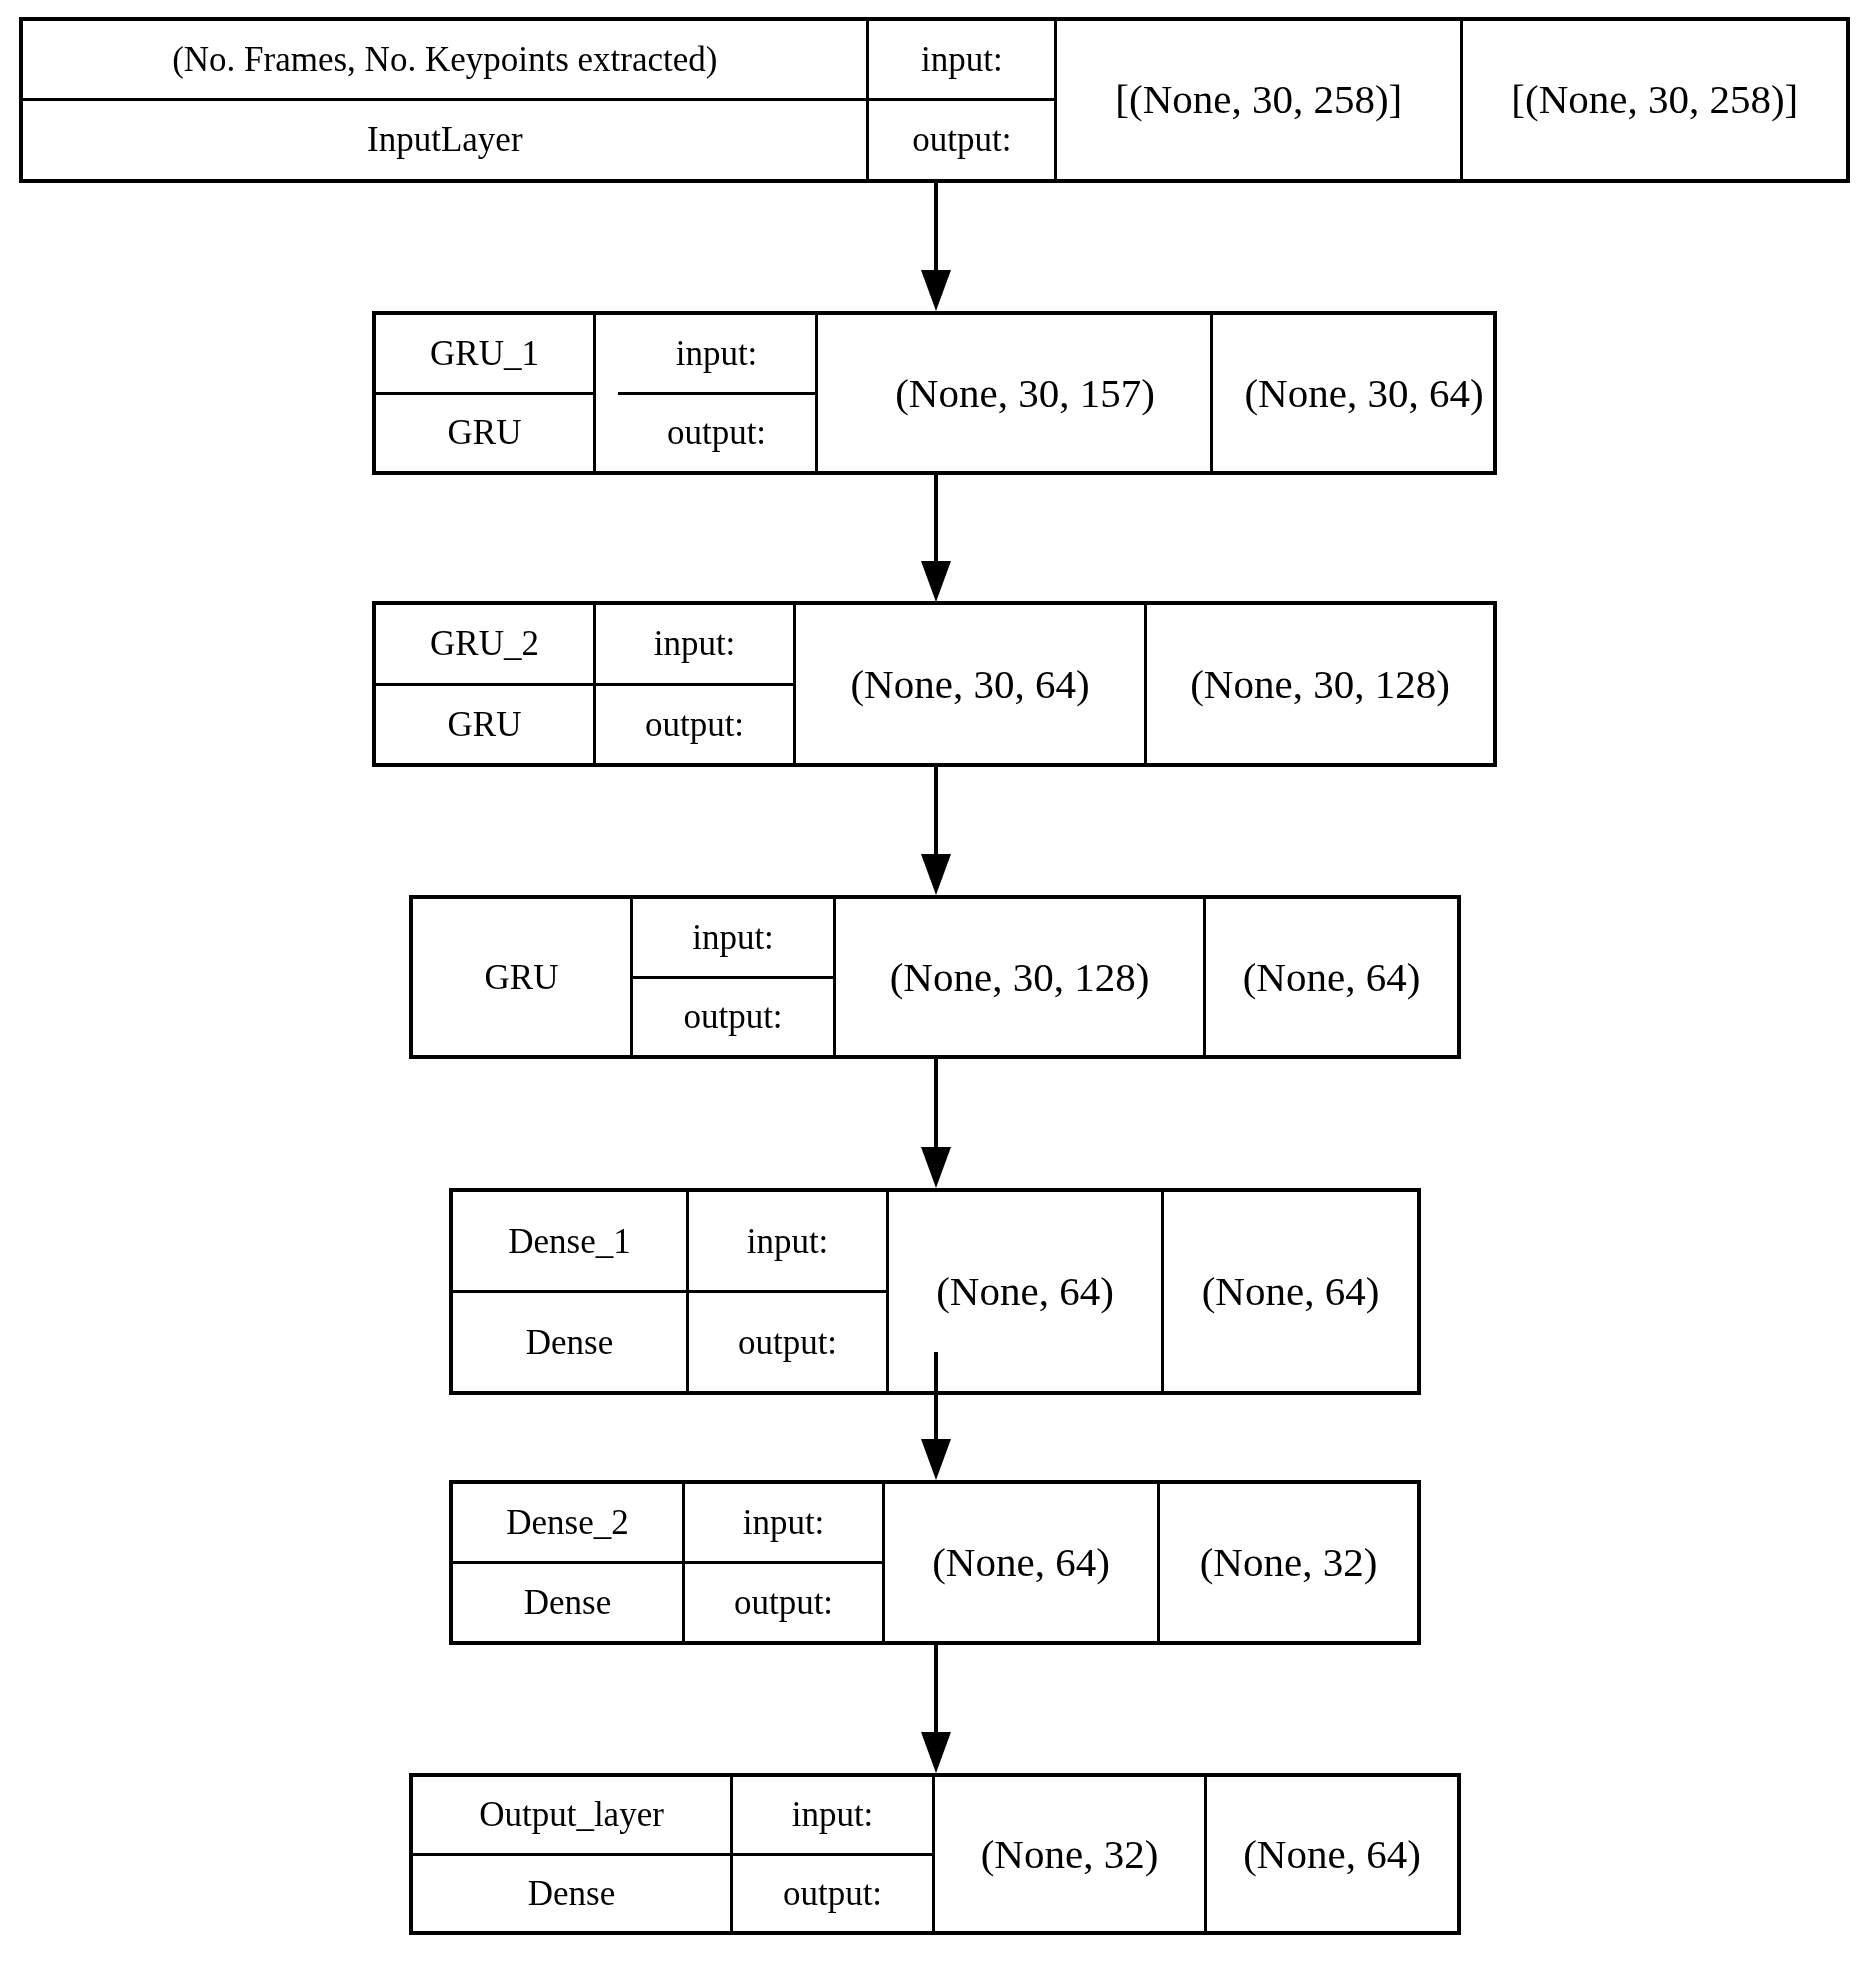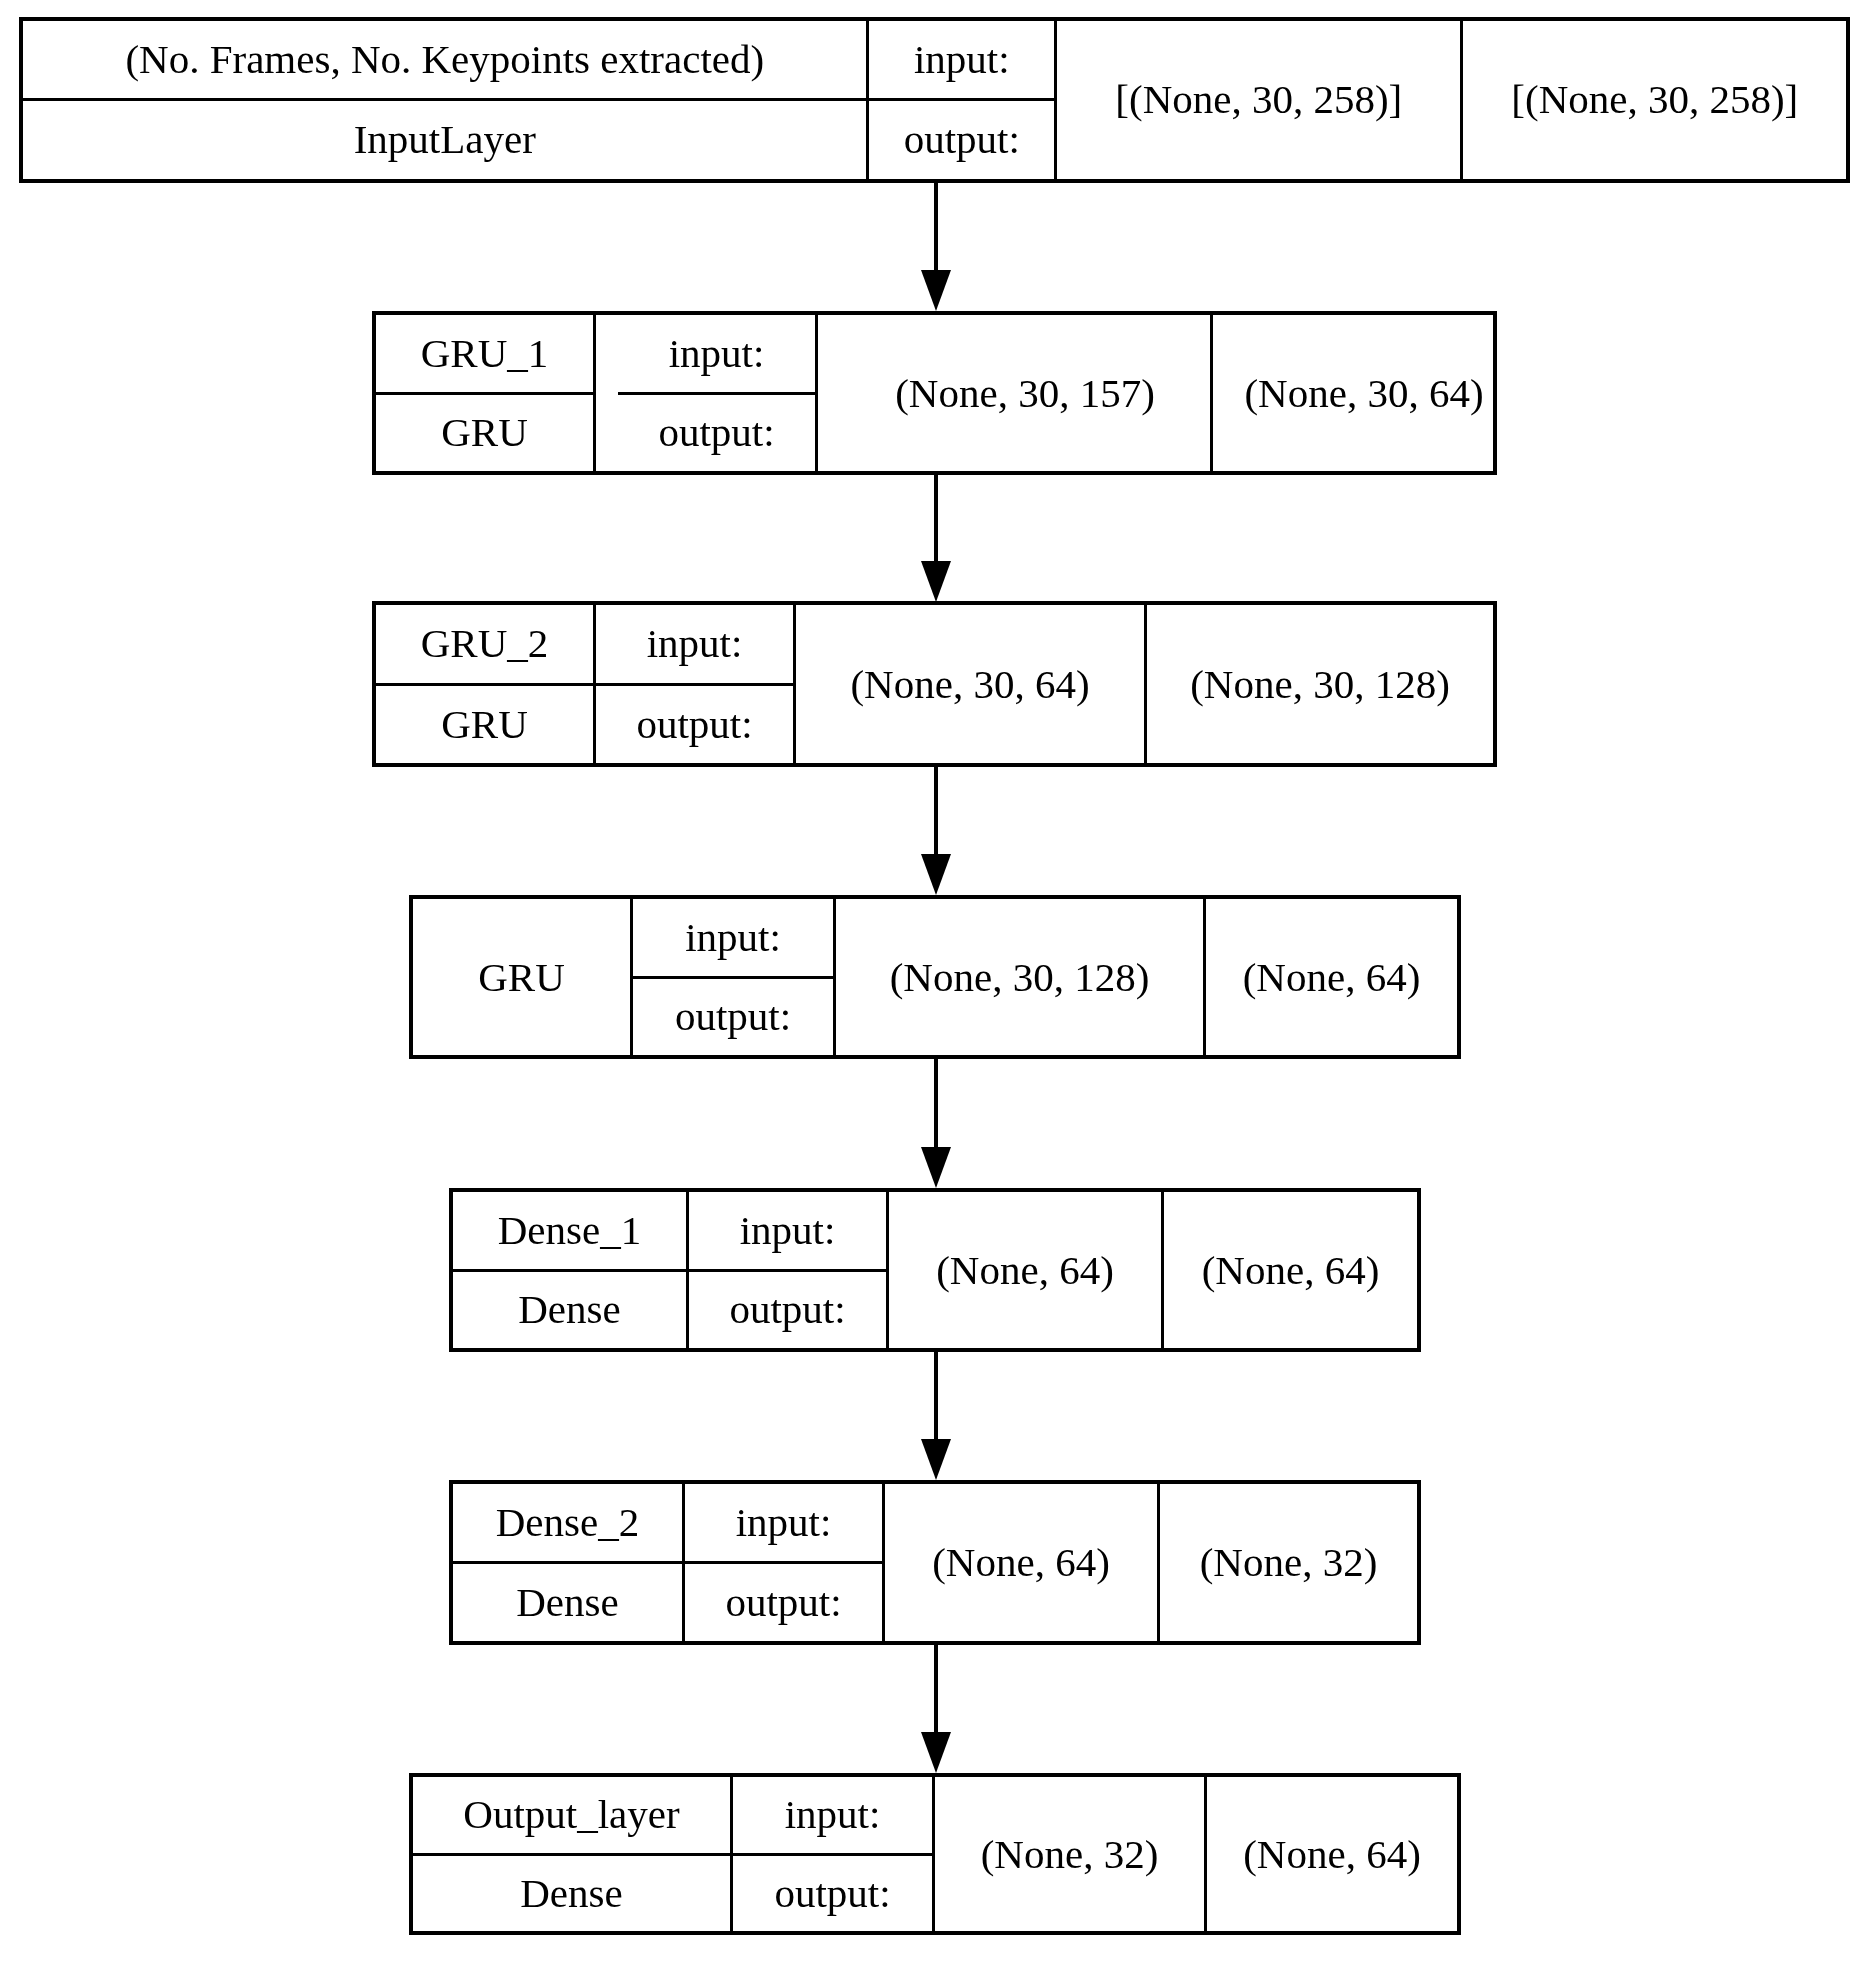--- a/index.html
+++ b/index.html
@@ -35,21 +35,21 @@
     border-right: none;
     flex: 1 1 auto;
   }
   .cell {
     flex: 1 1 0;
     display: flex;
     align-items: center;
     justify-content: center;
     border-bottom: 3.3px solid #000000;
     box-sizing: border-box;
-    font-size: 41px;
+    font-size: 35px;
     line-height: 1;
     text-align: center;
     padding: 0 9.3px;
     white-space: nowrap;
   }
   .cell.bottom { border-bottom: none; }
   .shapecell {
     display: flex;
     align-items: center;
     justify-content: center;
@@ -149,21 +149,21 @@
     </div>
     <div class="col shapecell" style="width:370px;">(None, 30, 128)</div>
     <div class="col last shapecell">(None, 64)</div>
   </div>
 
   <div class="arrow" style="left:920px; top:1059px; height:129px;">
     <div class="shaft"></div>
     <div class="head"></div>
   </div>
 
-  <div class="node" style="left:449px; top:1188px; width:972px; height:164px;">
+  <div class="node" style="left:449px; top:1188px; width:972px; height:207px;">
     <div class="col" style="width:236px;">
       <div class="cell">Dense_1</div>
       <div class="cell bottom">Dense</div>
     </div>
     <div class="col" style="width:200px;">
       <div class="cell">input:</div>
       <div class="cell bottom">output:</div>
     </div>
     <div class="col shapecell" style="width:275px;">(None, 64)</div>
     <div class="col last shapecell">(None, 64)</div>

